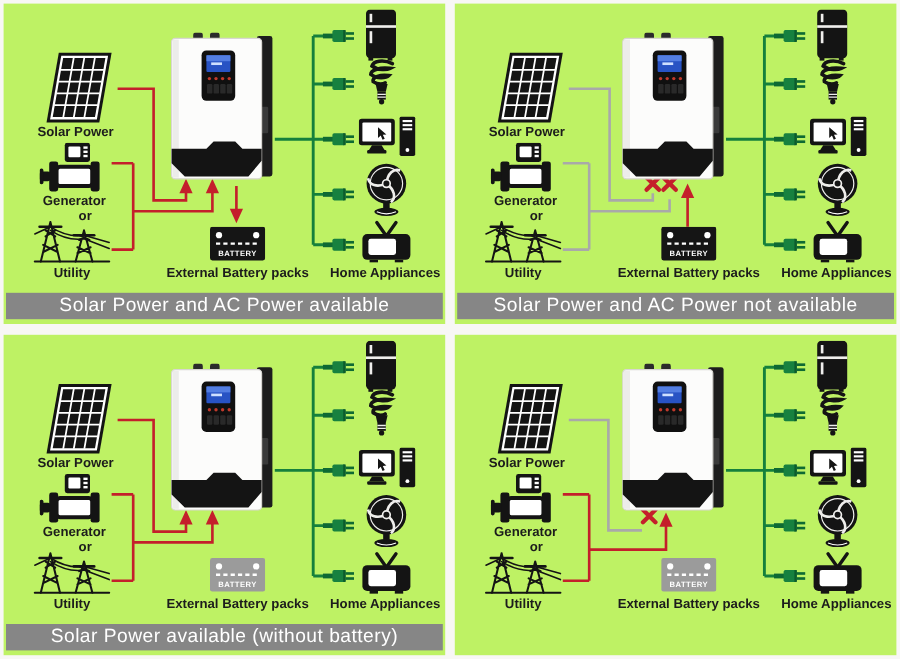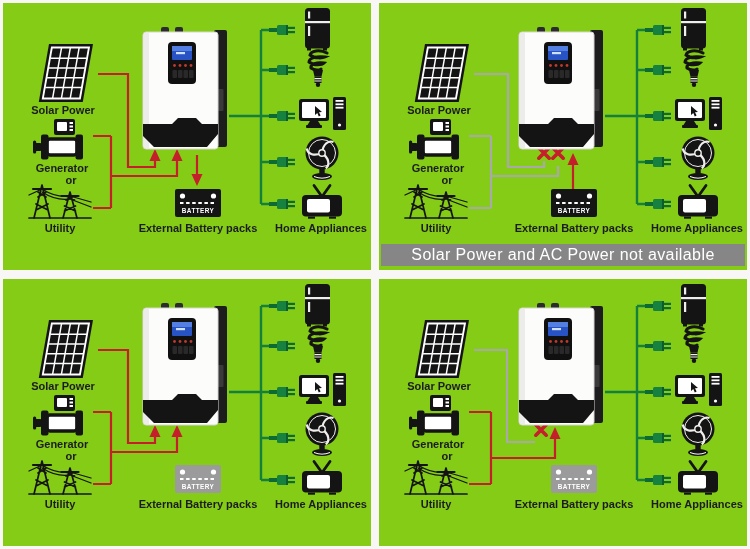--- a/index.html
+++ b/index.html
@@ -1,20 +1,20 @@
 <!DOCTYPE html>
 <html><head>
 <meta charset="utf-8">
 <style>
   html,body{margin:0;padding:0;background:#f8f7f5;}
   .page{position:relative;width:750px;height:549px;box-sizing:border-box;
         display:grid;grid-template-columns:368px 368px;grid-template-rows:267px 267px;
         gap:9px 8px;padding:3px;background:#f8f7f5;
         font-family:"Liberation Sans",sans-serif;}
-  .q{position:relative;background:#84cc16;overflow:hidden;}
+  .q{position:relative;background:#bef264;overflow:hidden;}
   .wires{position:absolute;left:0;top:0;width:368px;height:267px;}
   .icon{position:absolute;}
   .lbl{position:absolute;font:700 11px/1.15 "Liberation Sans",sans-serif;color:#1c1c1c;text-align:center;}
   .banner{position:absolute;left:2px;right:2px;bottom:4px;height:22px;background:#868686;
           color:#ffffff;font:400 16px/22px "Liberation Sans",sans-serif;text-align:center;letter-spacing:.4px;}
   .batt{color:#151515;}
   .q2 .batt,.q3 .batt{color:#9b9b9b;}
   .src{fill:none;stroke-width:2.2;}
   .red{stroke:#c41f2b;}
   .gray{stroke:#a9a9a9;}
@@ -203,20 +203,21 @@
       </svg>
     <svg class="icon" style="left:298px;top:180px" width="42" height="36">
         <use href="#sym-tv"></use>
       </svg>
     <div class="lbl" style="left:8px;top:101px;width:104px">Solar Power</div>
     <div class="lbl" style="left:7px;top:159px;width:104px">Generator</div>
     <div class="lbl" style="left:16px;top:171px;width:104px">or</div>
     <div class="lbl" style="left:5px;top:219px;width:104px">Utility</div>
     <div class="lbl" style="left:103px;top:219px;width:184px">External Battery packs</div>
     <div class="lbl" style="left:236px;top:219px;width:164px">Home Appliances</div>
+    <div class="banner">Solar Power and AC Power available</div>
   </div>
 
   <div class="q q1">
     <svg class="wires" viewBox="0 0 368 267">
       <g class="gw">
         <path d="M226,113 H258 M258,27 V201 M258,27 H267 M258,67 H267 M258,113 H267 M258,159 H267 M258,201 H267"></path>
       </g>
       <use href="#sym-plug" x="266" y="21" width="30" height="12"></use>
       <use href="#sym-plug" x="266" y="61" width="30" height="12"></use>
       <use href="#sym-plug" x="266" y="107" width="30" height="12"></use>
@@ -312,20 +313,21 @@
       </svg>
     <svg class="icon" style="left:298px;top:180px" width="42" height="36">
         <use href="#sym-tv"></use>
       </svg>
     <div class="lbl" style="left:8px;top:101px;width:104px">Solar Power</div>
     <div class="lbl" style="left:7px;top:159px;width:104px">Generator</div>
     <div class="lbl" style="left:16px;top:171px;width:104px">or</div>
     <div class="lbl" style="left:5px;top:219px;width:104px">Utility</div>
     <div class="lbl" style="left:103px;top:219px;width:184px">External Battery packs</div>
     <div class="lbl" style="left:236px;top:219px;width:164px">Home Appliances</div>
+    <div class="banner">Solar Power available (without battery)</div>
   </div>
 
   <div class="q q3">
     <svg class="wires" viewBox="0 0 368 267">
       <g class="gw">
         <path d="M226,113 H258 M258,27 V201 M258,27 H267 M258,67 H267 M258,113 H267 M258,159 H267 M258,201 H267"></path>
       </g>
       <use href="#sym-plug" x="266" y="21" width="30" height="12"></use>
       <use href="#sym-plug" x="266" y="61" width="30" height="12"></use>
       <use href="#sym-plug" x="266" y="107" width="30" height="12"></use>

